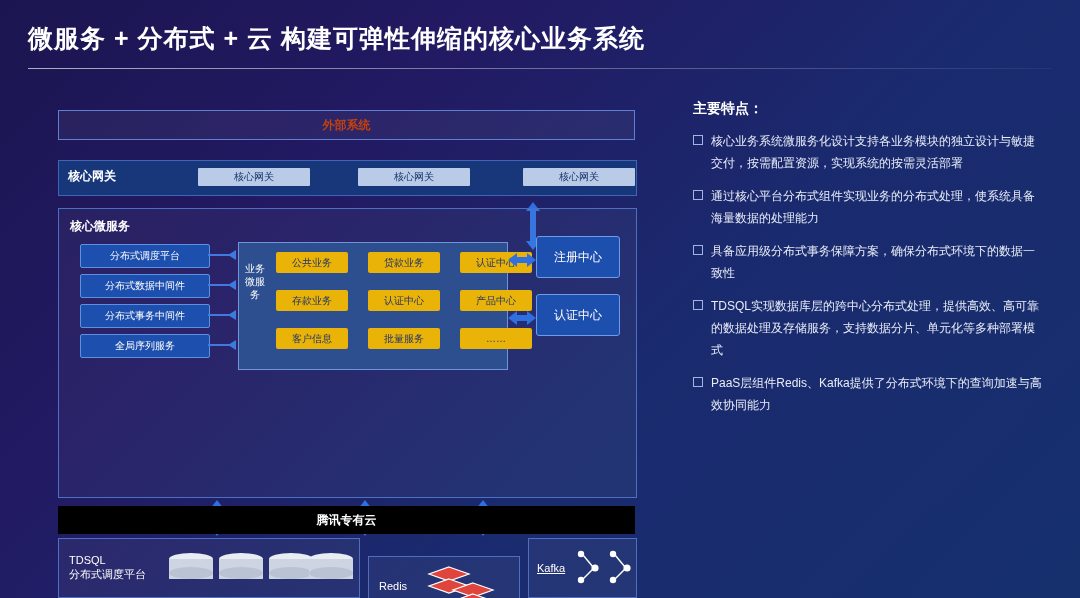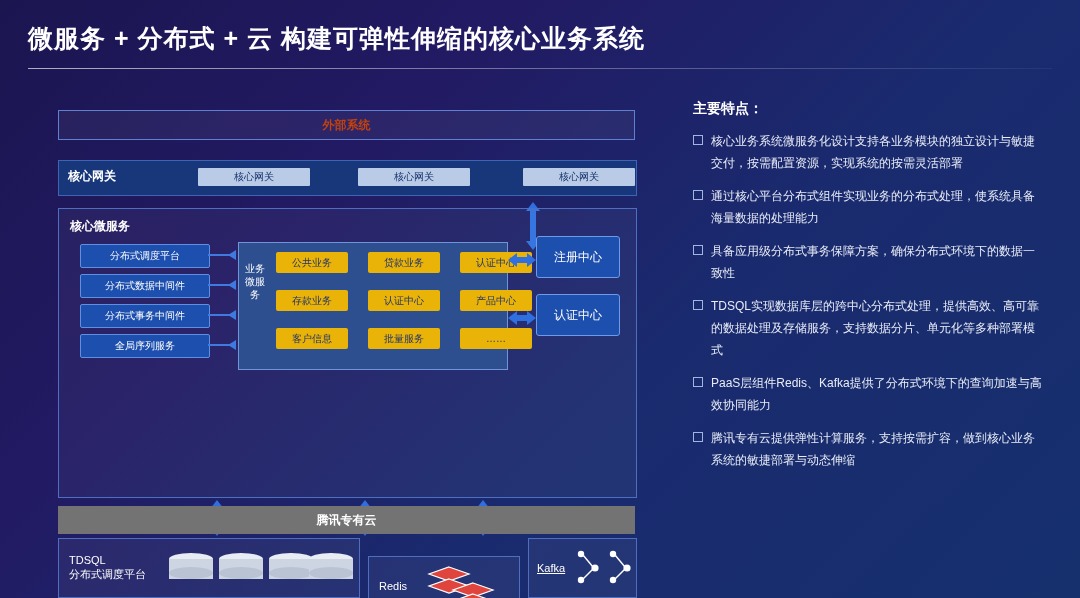--- a/index.html
+++ b/index.html
@@ -84,21 +84,21 @@
   .arrow-sm{position:absolute;width:0;height:0;border-top:5px solid transparent;border-bottom:5px solid transparent;border-right:8px solid #3f7ae0;}
   .line-sm{position:absolute;height:2px;background:#3f7ae0;}
   
   #data-row{position:absolute;left:0;top:428px;width:577px;height:58px;}
   .data-box{
     position:absolute;top:0;height:58px;border:1px solid #4e6fc0;background:rgba(255,255,255,.05);
   }
   .data-label{position:absolute;color:#fff;font-size:11px;line-height:14px;}
   #cloud{
     position:absolute;left:58px;top:506px;width:577px;height:28px;
-    background:#737373;display:flex;align-items:center;justify-content:center;
+    background:#000000;display:flex;align-items:center;justify-content:center;
     font-size:12px;font-weight:bold;color:#fff;
   }
   .cyl{position:absolute;width:44px;height:30px;}
   .cyl .top{position:absolute;top:0;left:0;width:44px;height:12px;border-radius:50%;background:#e8ecf3;}
   .cyl .body{position:absolute;top:6px;left:0;width:44px;height:20px;background:#cdd5e2;}
   .cyl .bot{position:absolute;top:14px;left:0;width:44px;height:12px;border-radius:50%;background:#b9c3d4;}
   
   #features{position:absolute;left:693px;top:100px;width:350px;}
   #feat-title{font-size:14px;font-weight:bold;margin-bottom:12px;}
   .feat{display:flex;margin-bottom:11px;}
@@ -266,17 +266,13 @@
     <span class="txt">具备应用级分布式事务保障方案，确保分布式环境下的数据一致性</span>
   </div>
   <div class="feat">
     <span class="bullet"></span>
     <span class="txt">TDSQL实现数据库层的跨中心分布式处理，提供高效、高可靠的数据处理及存储服务，支持数据分片、单元化等多种部署模式</span>
   </div>
   <div class="feat">
     <span class="bullet"></span>
     <span class="txt">PaaS层组件Redis、Kafka提供了分布式环境下的查询加速与高效协同能力</span>
   </div>
-  <div class="feat">
-    <span class="bullet"></span>
-    <span class="txt">腾讯专有云提供弹性计算服务，支持按需扩容，做到核心业务系统的敏捷部署与动态伸缩</span>
-  </div>
 </div>
 
 </body></html>

